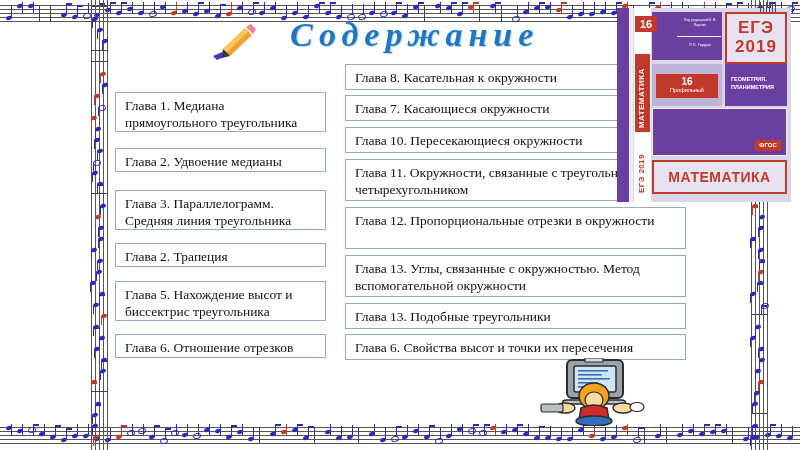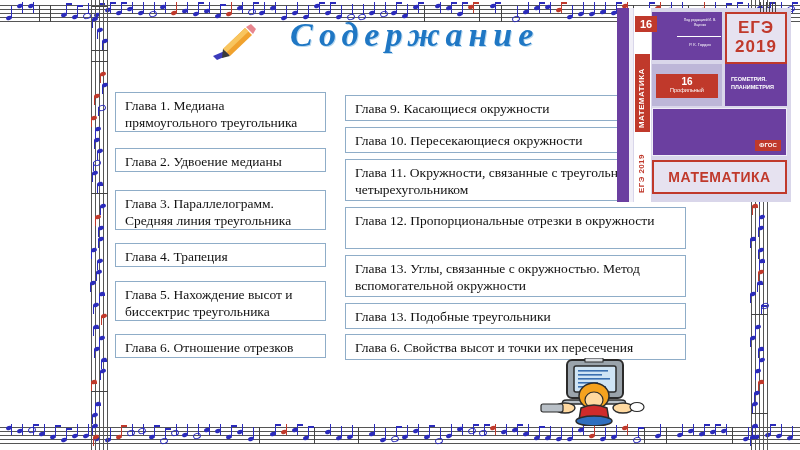--- a/index.html
+++ b/index.html
@@ -1042,25 +1042,26 @@
       <path d="M41 11 L48 18 L51 13 L46 8 Z" fill="#e8868f"></path>
       <path d="M18 33 L25 40 L17 42 Z" fill="#3a3a3a"></path>
     </svg>
   </div>
 
   <div class="title">Содержание</div>
 
   <div class="box col-l" style="top:92px;height:40px;">Глава 1.  Медиана прямоугольного треугольника</div>
   <div class="box col-l" style="top:148px;height:24px;">Глава 2. Удвоение медианы</div>
   <div class="box col-l" style="top:190px;height:40px;">Глава 3. Параллелограмм. Средняя линия треугольника</div>
-  <div class="box col-l" style="top:243px;height:24px;">Глава 4. Трапеция</div>
+  <div class="box col-l" style="top:243px;height:24px;">Глава 2. Трапеция</div>
   <div class="box col-l" style="top:281px;height:40px;">Глава 5. Нахождение высот и биссектрис треугольника</div>
   <div class="box col-l" style="top:334px;height:24px;">Глава 6. Отношение отрезков</div>
 
-  <div class="box col-r" style="top:95px;height:26px;">Глава 9. Касающиеся окружности</div>
+  <div class="box col-r" style="top:64px;height:26px;">Глава 8. Касательная к окружности</div>
+  <div class="box col-r" style="top:95px;height:26px;">Глава 7. Касающиеся окружности</div>
   <div class="box col-r" style="top:127px;height:26px;">Глава 10. Пересекающиеся окружности</div>
   <div class="box col-r" style="top:159px;height:42px;">Глава 11. Окружности, связанные с треугольником и четырехугольником</div>
   <div class="box col-r" style="top:207px;height:42px;">Глава 12. Пропорциональные отрезки в окружности</div>
   <div class="box col-r" style="top:255px;height:42px;">Глава 13. Углы, связанные с окружностью. Метод вспомогательной окружности</div>
   <div class="box col-r" style="top:303px;height:26px;">Глава 13. Подобные треугольники</div>
   <div class="box col-r" style="top:334px;height:26px;">Глава 6. Свойства высот и точки их пересечения</div>
 
   <div class="book">
     <div class="bg"></div>
     <div class="spine"></div>

